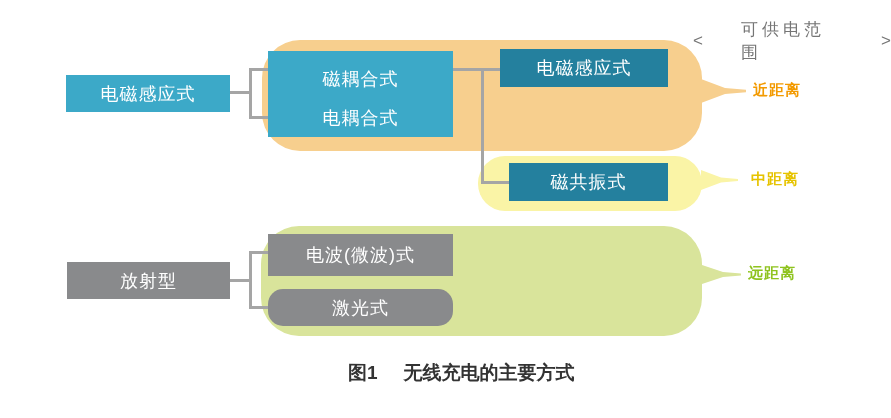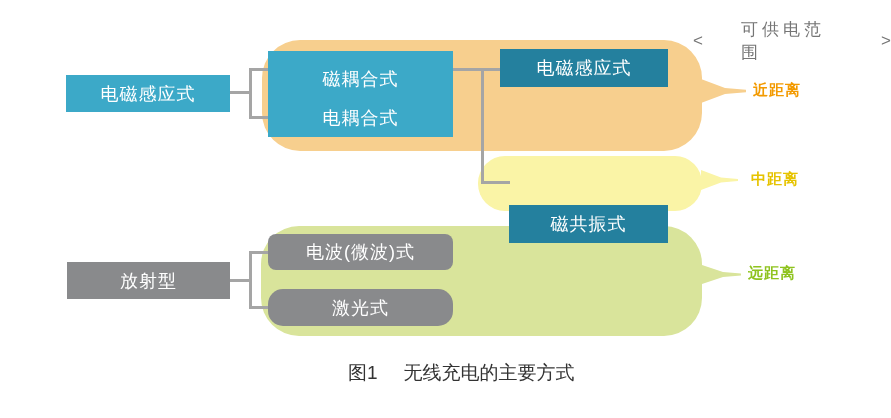--- a/index.html
+++ b/index.html
@@ -67,21 +67,21 @@
   .header .hlabel { margin: 0 38px; letter-spacing: 4px; }
 
   
   .caption {
     position: absolute;
     left: 348px;
     top: 360px;
     display: flex;
     gap: 26px;
     font-size: 19px;
-    font-weight: normal;
+    font-weight: bold;
     color: #333333;
     white-space: nowrap;
   }
 </style>
 </head>
 <body>
 
 <div class="canvas">
 
   <div class="header">
@@ -115,23 +115,23 @@
 
   <div class="line" style="left:230px; top:279px; width:22px; height:3px;"></div>
   <div class="line" style="left:249px; top:251px; width:3px; height:58px;"></div>
   <div class="line" style="left:249px; top:251px; width:19px; height:3px;"></div>
   <div class="line" style="left:249px; top:306px; width:19px; height:3px;"></div>
 
   <div class="node cyan" style="left:66px; top:75px; width:164px; height:37px;">电磁感应式</div>
   <div class="node cyan" style="left:268px; top:51px; width:185px; height:56px;">磁耦合式</div>
   <div class="node cyan" style="left:268px; top:98px; width:185px; height:39px;">电耦合式</div>
   <div class="node teal" style="left:500px; top:49px; width:168px; height:38px;">电磁感应式</div>
-  <div class="node teal" style="left:509px; top:163px; width:159px; height:38px;margin-top:42px;">磁共振式</div>
+  <div class="node teal" style="left:509px; top:163px; width:159px; height:38px;">磁共振式</div>
   <div class="node gray" style="left:67px; top:262px; width:163px; height:37px;">放射型</div>
-  <div class="node gray" style="left:268px; top:234px; width:185px; height:36px;border-radius:8px;">电波(微波)式</div>
+  <div class="node gray" style="left:268px; top:234px; width:185px; height:42px;">电波(微波)式</div>
   <div class="node gray" style="left:268px; top:289px; width:185px; height:37px;border-radius:15px;">激光式</div>
 
   <div class="range-label near" style="left:753px; top:81px;">近距离</div>
   <div class="range-label mid" style="left:751px; top:170px;">中距离</div>
   <div class="range-label far" style="left:748px; top:264px;">远距离</div>
 
   <div class="caption">
     <span>图1</span>
     <span>无线充电的主要方式</span>
   </div>

